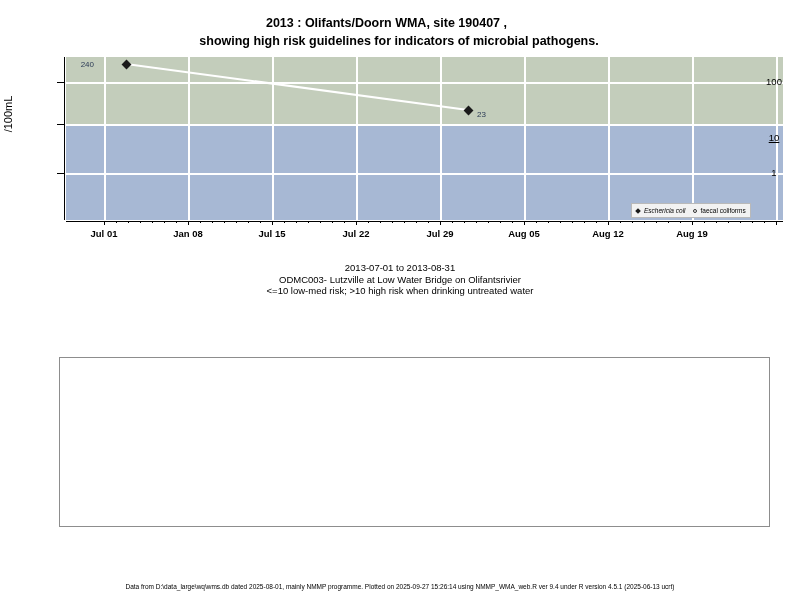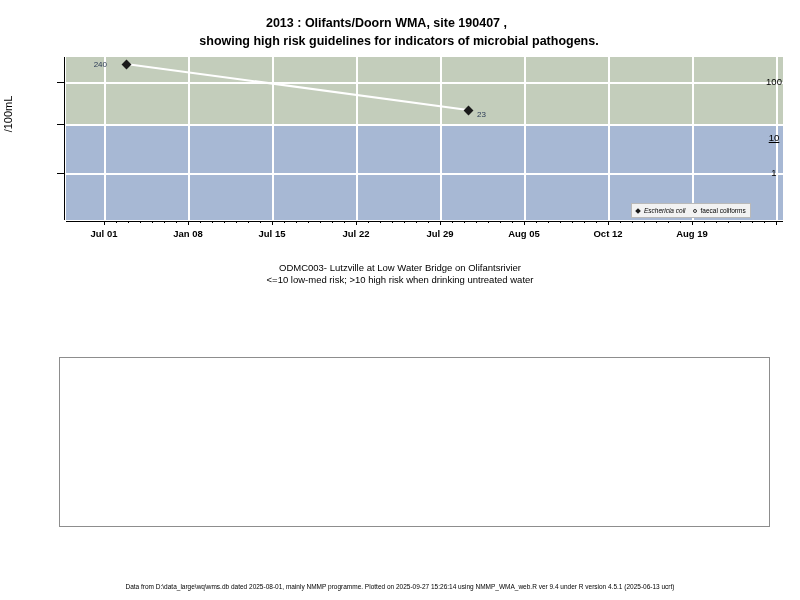--- a/index.html
+++ b/index.html
@@ -271,21 +271,21 @@
     <div class="hgrid" style="top:67px;"></div>
     <div class="hgrid" style="top:116px;"></div>
 
     <svg id="series-line" viewBox="0 0 717 163">
       <line x1="60" y1="7" x2="402" y2="53" stroke="#ffffff" stroke-width="2.2"></line>
     </svg>
 
     <div class="data-point" style="left:60px; top:7px;"></div>
     <div class="data-point" style="left:402px; top:53px;"></div>
 
-    <div class="point-label" style="left:41px; top:3px; transform:translateX(-100%);">240</div>
+    <div class="point-label" style="left:28px; top:3px; transform:translateX(-100%);">240</div>
     <div class="point-label" style="left:411px; top:53px;">23</div>
 
     <div id="plot-legend-inner"></div>
   </div>
 
   <div id="plot-legend">
     <div class="legend-entry">
       <span class="legend-mark-filled"></span>
       <span class="legend-text italic">Eschericia coli</span>
     </div>
@@ -366,24 +366,25 @@
   <div class="xtick-minor" style="left:740px;"></div>
   <div class="xtick-minor" style="left:752px;"></div>
   <div class="xtick-minor" style="left:764px;"></div>
 
   <div class="xtick-label" style="left:104px;">Jul 01</div>
   <div class="xtick-label" style="left:188px;">Jan 08</div>
   <div class="xtick-label" style="left:272px;">Jul 15</div>
   <div class="xtick-label" style="left:356px;">Jul 22</div>
   <div class="xtick-label" style="left:440px;">Jul 29</div>
   <div class="xtick-label" style="left:524px;">Aug 05</div>
-  <div class="xtick-label" style="left:608px;">Oct 12</div>
+  <div class="xtick-label" style="left:608px;">Aug 12</div>
   <div class="xtick-label" style="left:692px;">Aug 19</div>
 
   <div id="sub-caption">
+    <span>2013-07-01 to 2013-08-31</span>
     <span>ODMC003- Lutzville at Low Water Bridge on Olifantsrivier</span>
     <span>&lt;=10 low-med risk; &gt;10 high risk when drinking untreated water</span>
   </div>
 
 </div>
 
 <div id="lower-box"></div>
 
 <div id="footer-note">Data from D:\data_large\wq\wms.db dated 2025-08-01, mainly NMMP programme. Plotted on 2025-09-27 15:26:14 using NMMP_WMA_web.R ver 9.4 under R version 4.5.1 (2025-06-13 ucrt)</div>
 

